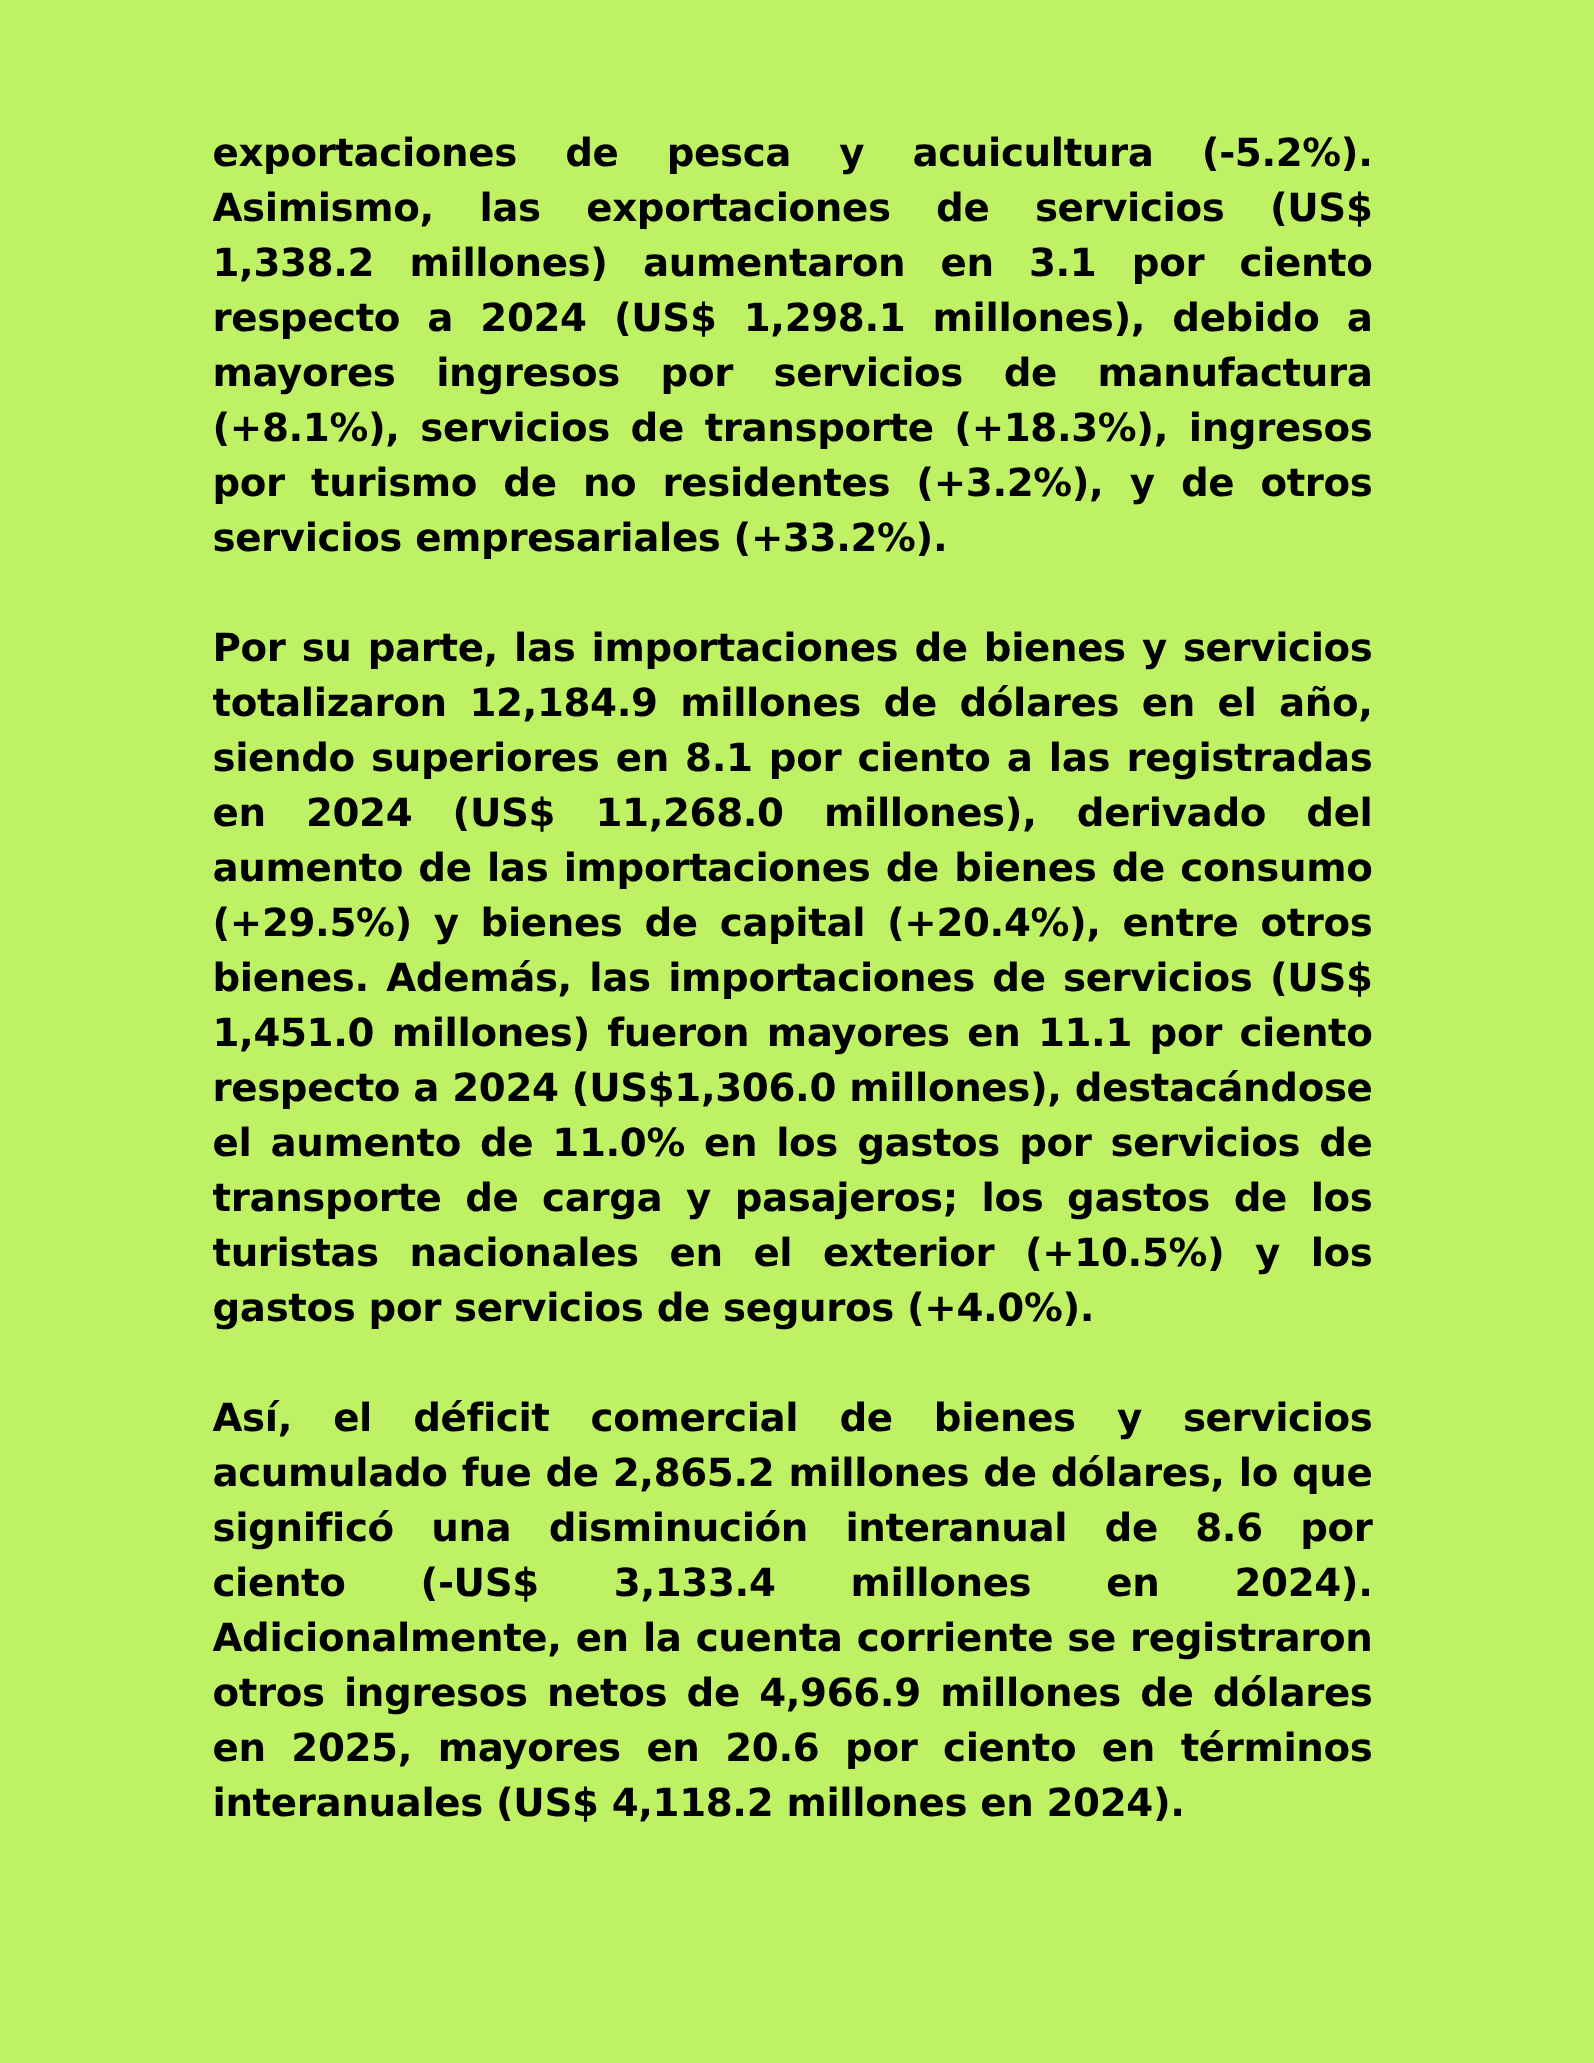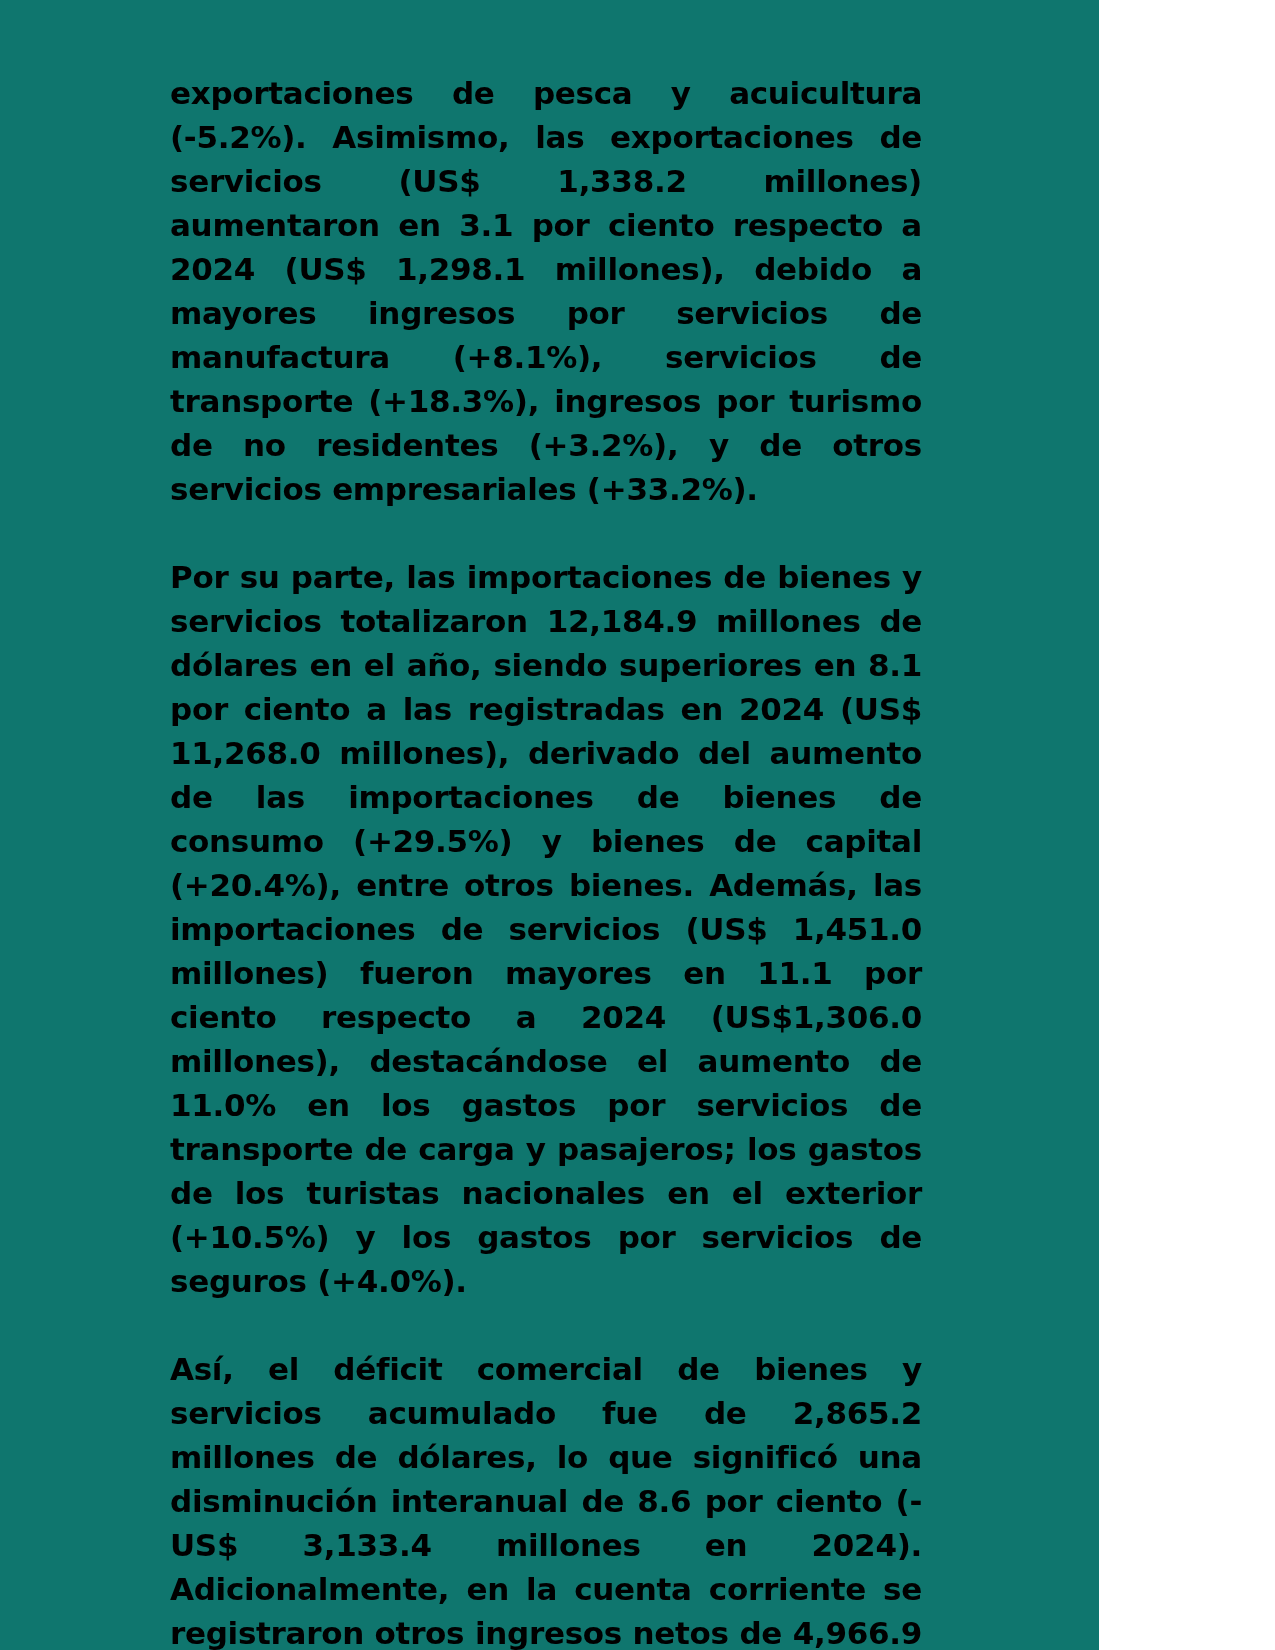--- a/index.html
+++ b/index.html
@@ -3,25 +3,25 @@
 <meta charset="utf-8">
 <title>Documento</title>
 <style>
   html, body {
     margin: 0;
     padding: 0;
     background: #ffffff;
   }
   .page {
     position: relative;
-    width: 1099px;
+    width: 1275px;
     height: 1650px;
-    background: #0f766e;
+    background: #bef264;
     box-sizing: border-box;
-    padding: 71px 177px 0 170px;
+    padding: 101px 177px 0 170px;
     overflow: hidden;
   }
   .doc-paragraph {
     font-family: "DejaVu Sans", "Liberation Sans", sans-serif;
     font-weight: 700;
     font-size: 31px;
     line-height: 44px;
     color: #000000;
     text-align: justify;
     text-justify: inter-word;

